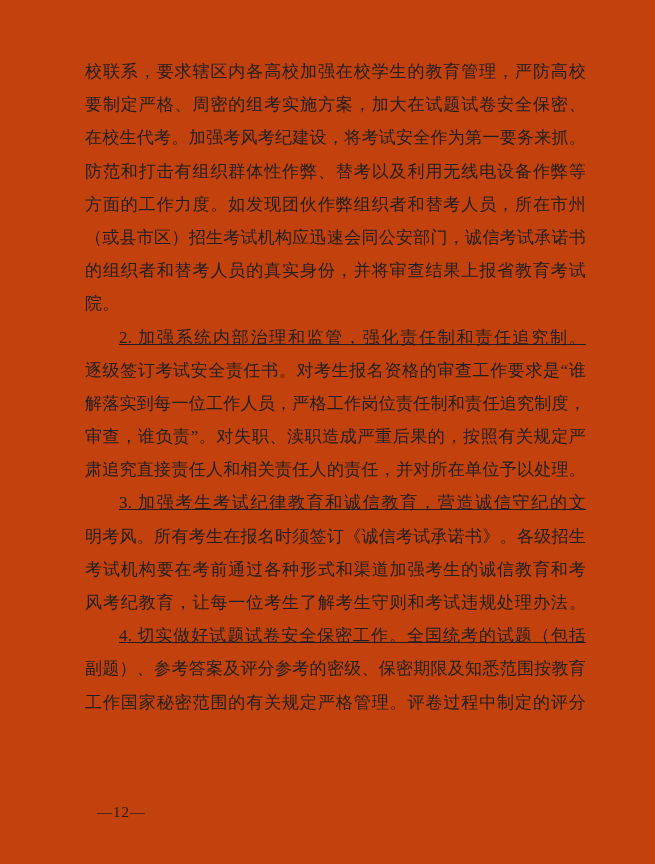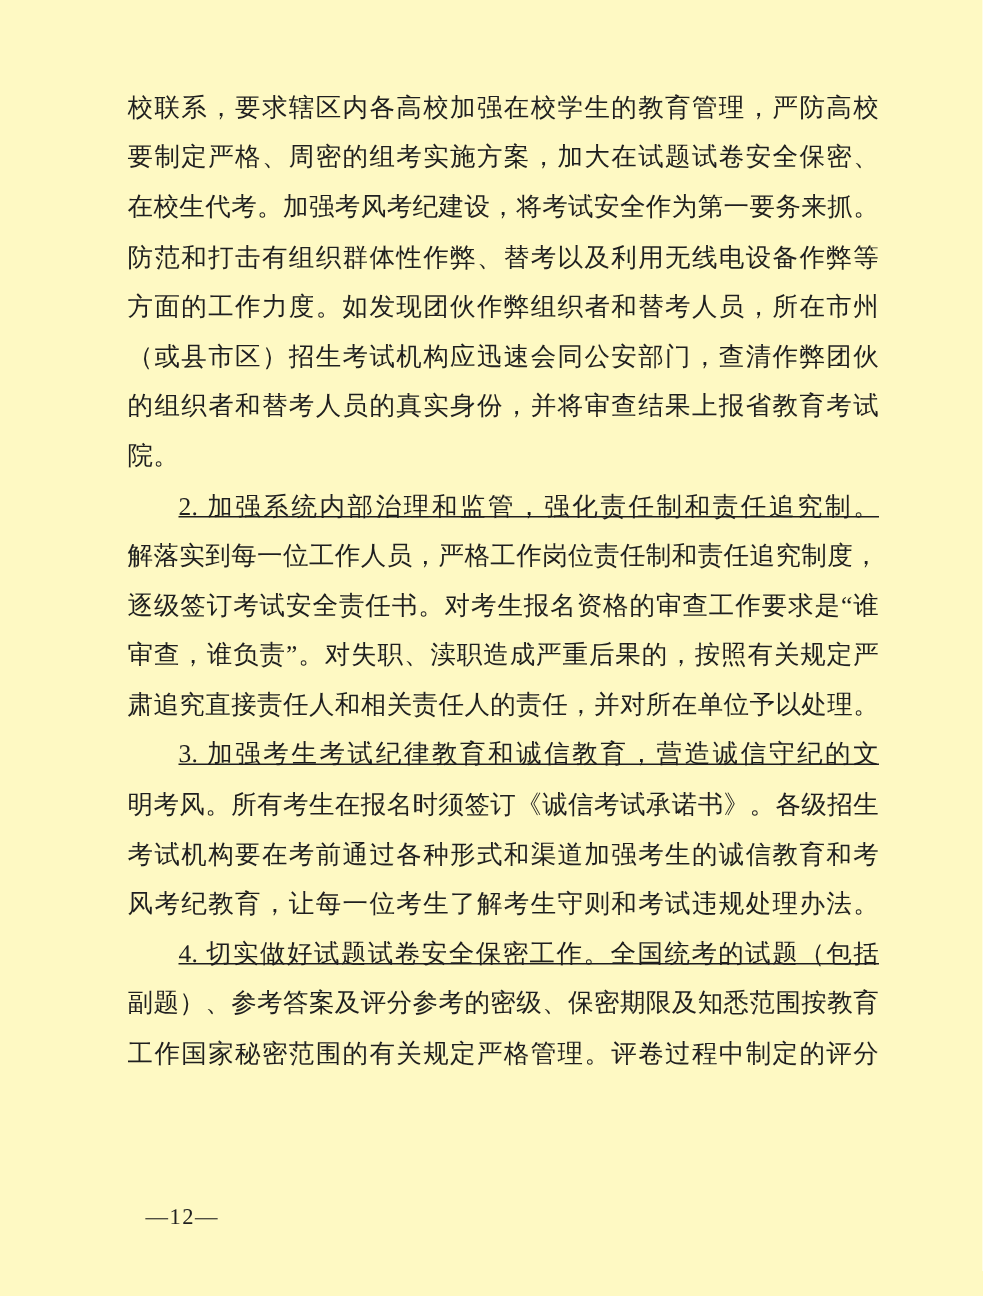--- a/index.html
+++ b/index.html
@@ -4,21 +4,21 @@
 <style>
   html, body {
     margin: 0;
     padding: 0;
     background: #ffffff;
   }
   .page {
     position: relative;
     width: 655px;
     height: 864px;
-    background: #fef9c3;
+    background: #c2410c;
     color: #1f1f1f;
     font-family: "Liberation Serif", serif;
     overflow: hidden;
   }
   .text-block {
     position: absolute;
     left: 85px;
     top: 55px;
     width: 501px;
   }
@@ -55,26 +55,26 @@
 </head>
 <body>
 
 <div class="page">
   <div class="text-block">
     <p class="line j">校联系，要求辖区内各高校加强在校学生的教育管理，严防高校</p>
     <p class="line j">要制定严格、周密的组考实施方案，加大在试题试卷安全保密、</p>
     <p class="line j">在校生代考。加强考风考纪建设，将考试安全作为第一要务来抓。</p>
     <p class="line j">防范和打击有组织群体性作弊、替考以及利用无线电设备作弊等</p>
     <p class="line j">方面的工作力度。如发现团伙作弊组织者和替考人员，所在市州</p>
-    <p class="line j">（或县市区）招生考试机构应迅速会同公安部门，查清作弊团伙</p>
+    <p class="line j">（或县市区）招生考试机构应迅速会同公安部门，诚信考试承诺书</p>
     <p class="line j">的组织者和替考人员的真实身份，并将审查结果上报省教育考试</p>
     <p class="line">院。</p>
     <p class="line j ind">2. 加强系统内部治理和监管，强化责任制和责任追究制。</p>
+    <p class="line j">逐级签订考试安全责任书。对考生报名资格的审查工作要求是“谁</p>
     <p class="line j">解落实到每一位工作人员，严格工作岗位责任制和责任追究制度，</p>
-    <p class="line j">逐级签订考试安全责任书。对考生报名资格的审查工作要求是“谁</p>
     <p class="line j">审查，谁负责”。对失职、渎职造成严重后果的，按照有关规定严</p>
     <p class="line j">肃追究直接责任人和相关责任人的责任，并对所在单位予以处理。</p>
     <p class="line j ind">3. 加强考生考试纪律教育和诚信教育，营造诚信守纪的文</p>
     <p class="line j">明考风。所有考生在报名时须签订《诚信考试承诺书》。各级招生</p>
     <p class="line j">考试机构要在考前通过各种形式和渠道加强考生的诚信教育和考</p>
     <p class="line j">风考纪教育，让每一位考生了解考生守则和考试违规处理办法。</p>
     <p class="line j ind">4. 切实做好试题试卷安全保密工作。全国统考的试题（包括</p>
     <p class="line j">副题）、参考答案及评分参考的密级、保密期限及知悉范围按教育</p>
     <p class="line j">工作国家秘密范围的有关规定严格管理。评卷过程中制定的评分</p>
   </div>

